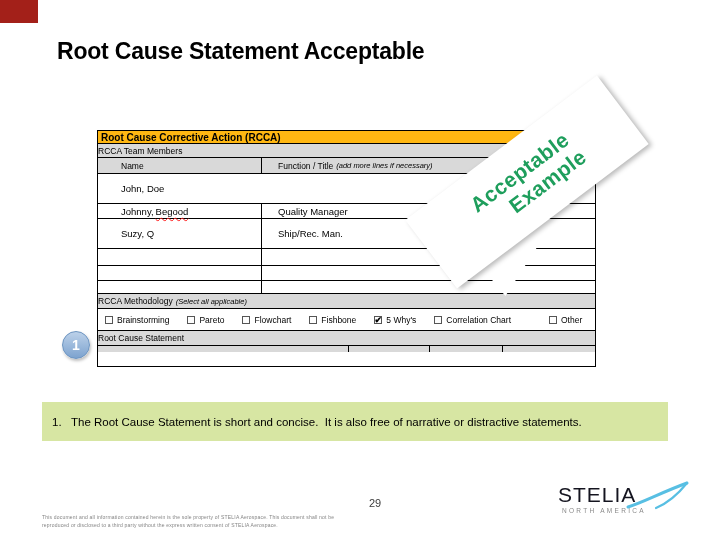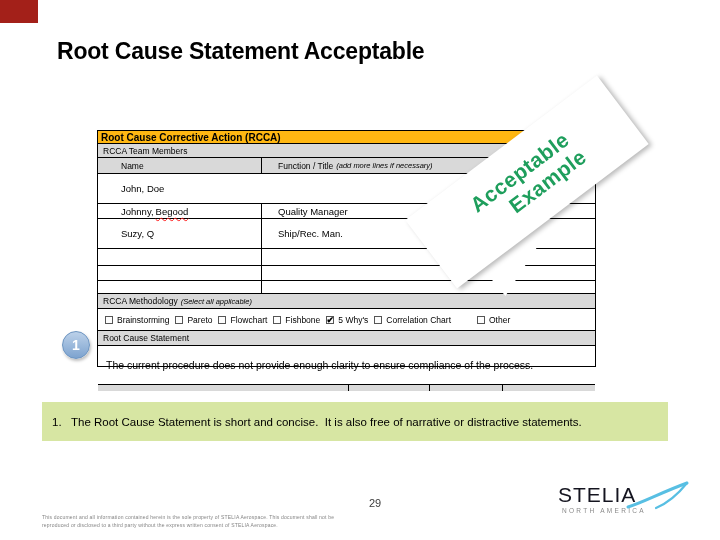--- a/index.html
+++ b/index.html
@@ -9,30 +9,30 @@
 
   .corner-block { position:absolute; left:0; top:0; width:38px; height:23px; background:#a32019; }
 
   .slide-title { position:absolute; left:57px; top:38px; font-size:23px; font-weight:bold; color:#000; letter-spacing:-0.2px; }
 
   
   .rcca { position:absolute; left:97px; top:130px; width:499px; height:237px; border:1.5px solid #000; background:#fff; font-size:8.5px; color:#000; }
   .trow { position:relative; width:100%; border-bottom:1px solid #000; display:flex; align-items:center; }
   .trow:last-child { border-bottom:none; }
   .bar-orange { height:13px; background:#ffb712; font-weight:bold; font-size:10px; padding-left:3px; }
-  .bar-gray { background:#d9d9d9; padding-left:5px; }
+  .bar-gray { background:#d9d9d9; }
   .h14{height:14px;} .h15{height:15px;} .h16{height:16px;} .h13{height:13px;}
   .h17{height:17px;} .h18{height:30px;align-items:flex-end;} .h22{height:22px;} .h39{height:39px;}
   .two-col { padding:0; }
   .cell-name { width:163px; height:100%; display:flex; align-items:center; padding-left:23px; }
   .cell-func { flex:1; height:100%; display:flex; align-items:center; padding-left:16px; border-left:1px solid #000; }
   .member { font-size:9.5px; }
   .note-italic { font-style:italic; font-size:7.5px; margin-left:3px; }
   .misspelled { text-decoration-line:underline; text-decoration-style:wavy; text-decoration-color:#ff1a1a; text-decoration-thickness:1px; text-underline-offset:2px; margin-left:2px; }
-  .checks { padding-left:7px; gap:6px; font-size:8.5px; }
+  .checks { padding-left:7px; gap:18px; font-size:8.5px; }
   .chk { display:flex; align-items:center; gap:4px; white-space:nowrap; }
   .box { width:8px; height:8px; border:1px solid #555; background:#fdfdfd; display:flex; align-items:center; justify-content:center; font-size:9px; line-height:8px; font-weight:bold; color:#000; }
   .chk-other { margin-left:20px; }
   .stmt { font-size:10.5px; padding-left:8px; }
   .partial { height:6px; background:#d9d9d9; border-bottom:1px solid #444; }
   .pdiv { position:absolute; top:0; width:1px; height:100%; background:#000; }
 
   
   .ribbon-band { position:absolute; left:407px; top:139px; width:240px; height:86px; background:#fff; transform:rotate(-37deg); box-shadow:2px 3px 5px rgba(0,0,0,0.28); display:flex; flex-direction:column; align-items:center; justify-content:center; }
   .ribbon-tail { position:absolute; left:463px; top:238px; width:80px; height:58px; background:#fff; clip-path:polygon(0 12%, 100% 0, 53% 100%); filter:drop-shadow(2px 2px 2px rgba(0,0,0,0.25)); }
@@ -156,23 +156,20 @@
       <span class="chk chk-other">
         <span class="box">
             <span></span>
           </span>
         <span>Other</span>
       </span>
     </div>
     <div class="trow bar-gray h15">
       <span>Root Cause Statement</span>
     </div>
-    <div class="trow stmt h39">
-      <span>The current procedure does not provide enough clarity to ensure compliance of the process.</span>
-    </div>
     <div class="trow partial">
       <span class="pdiv" style="left:250px;"></span>
       <span class="pdiv" style="left:331px;"></span>
       <span class="pdiv" style="left:404px;"></span>
     </div>
   </div>
 
   <div class="ribbon-tail"></div>
   <div class="ribbon-band">
     <span class="wm-line">Acceptable</span>

